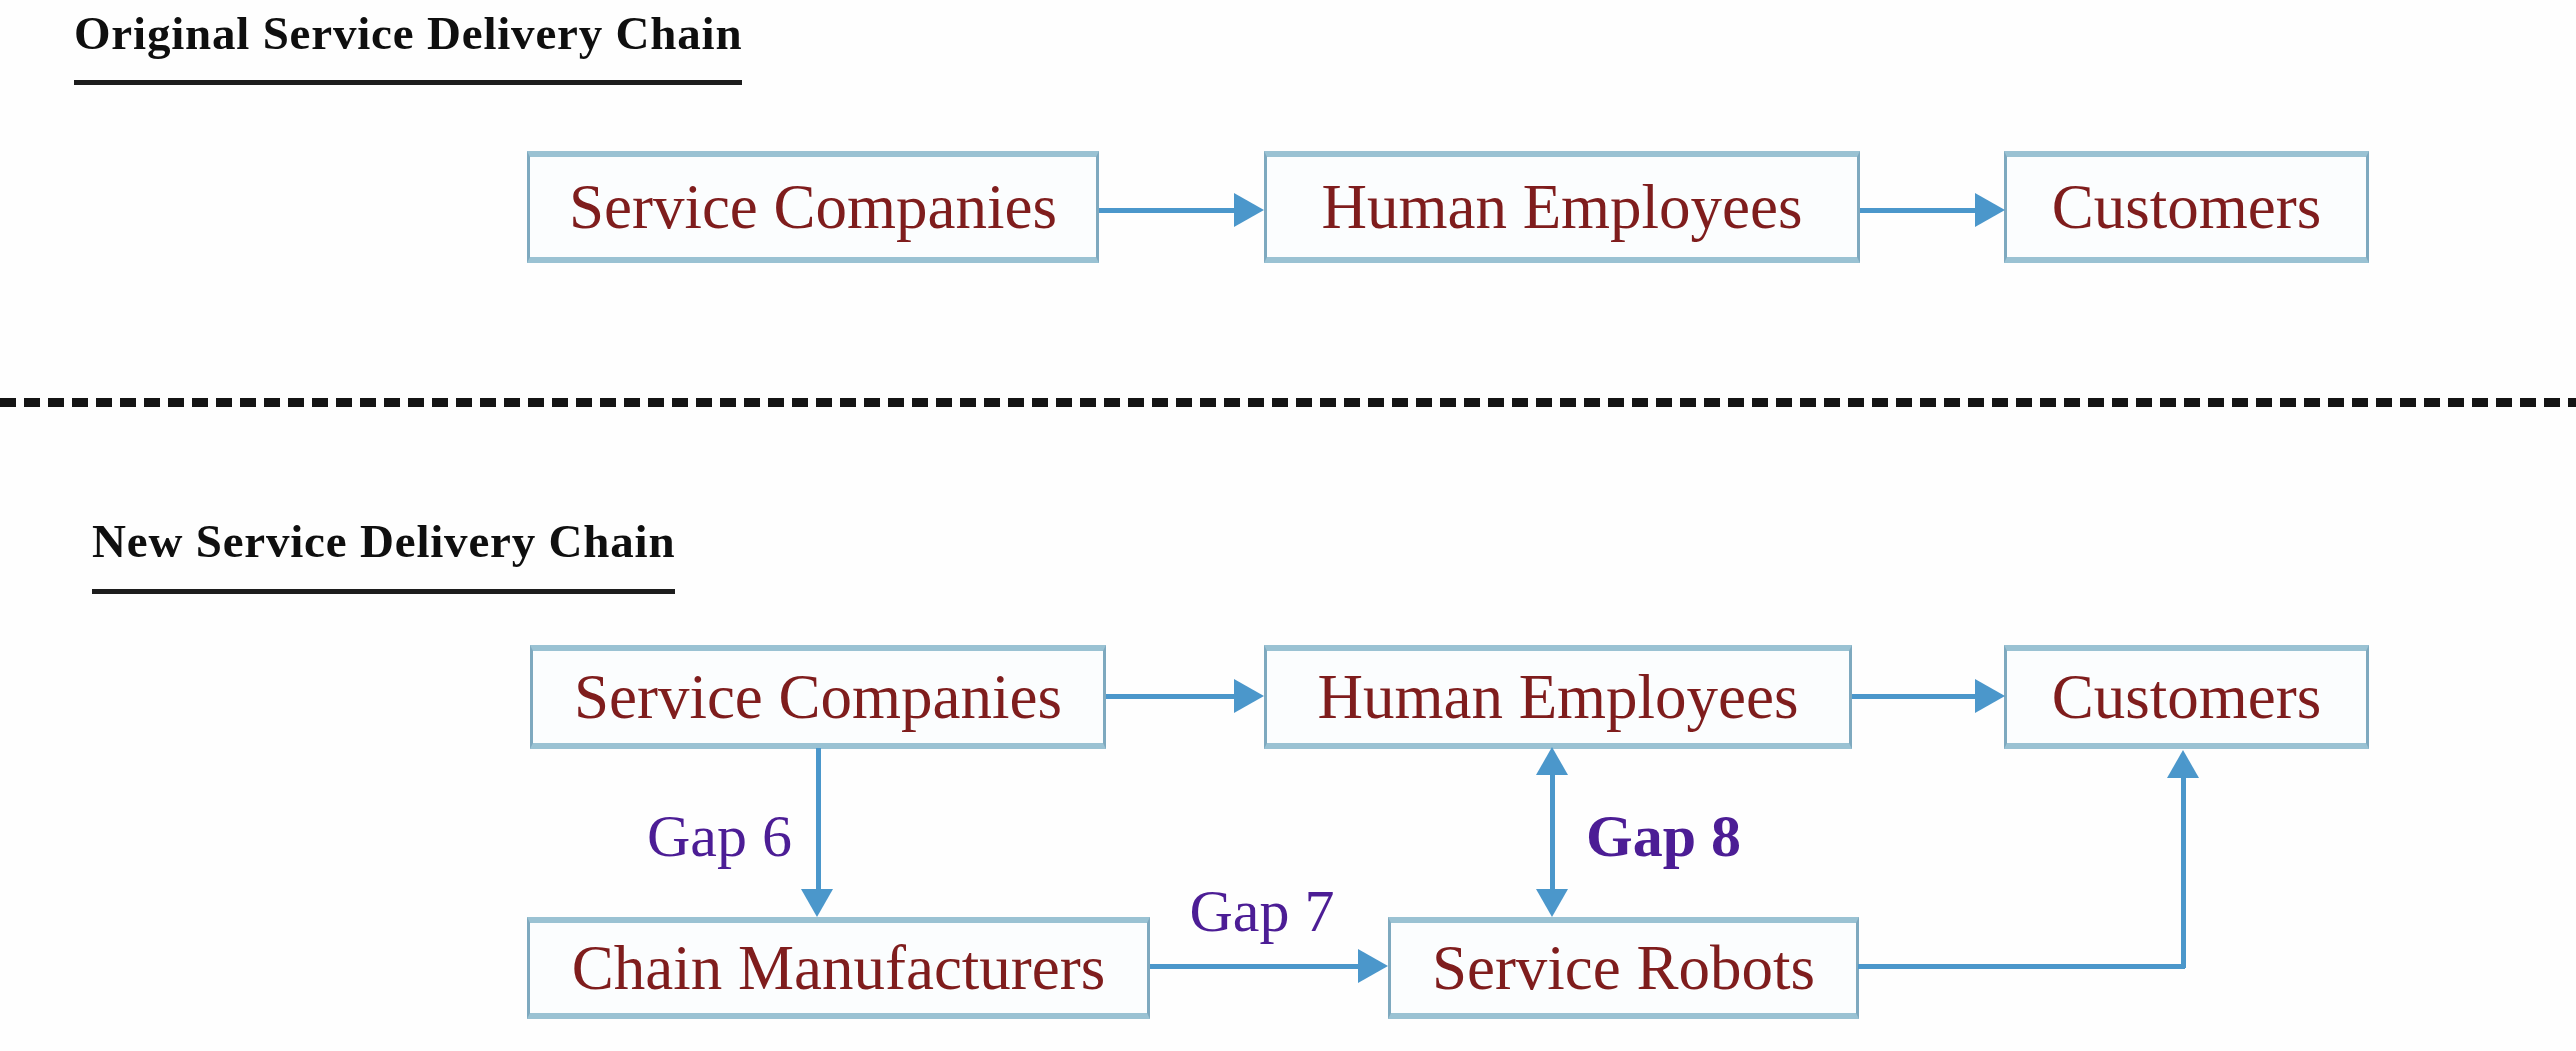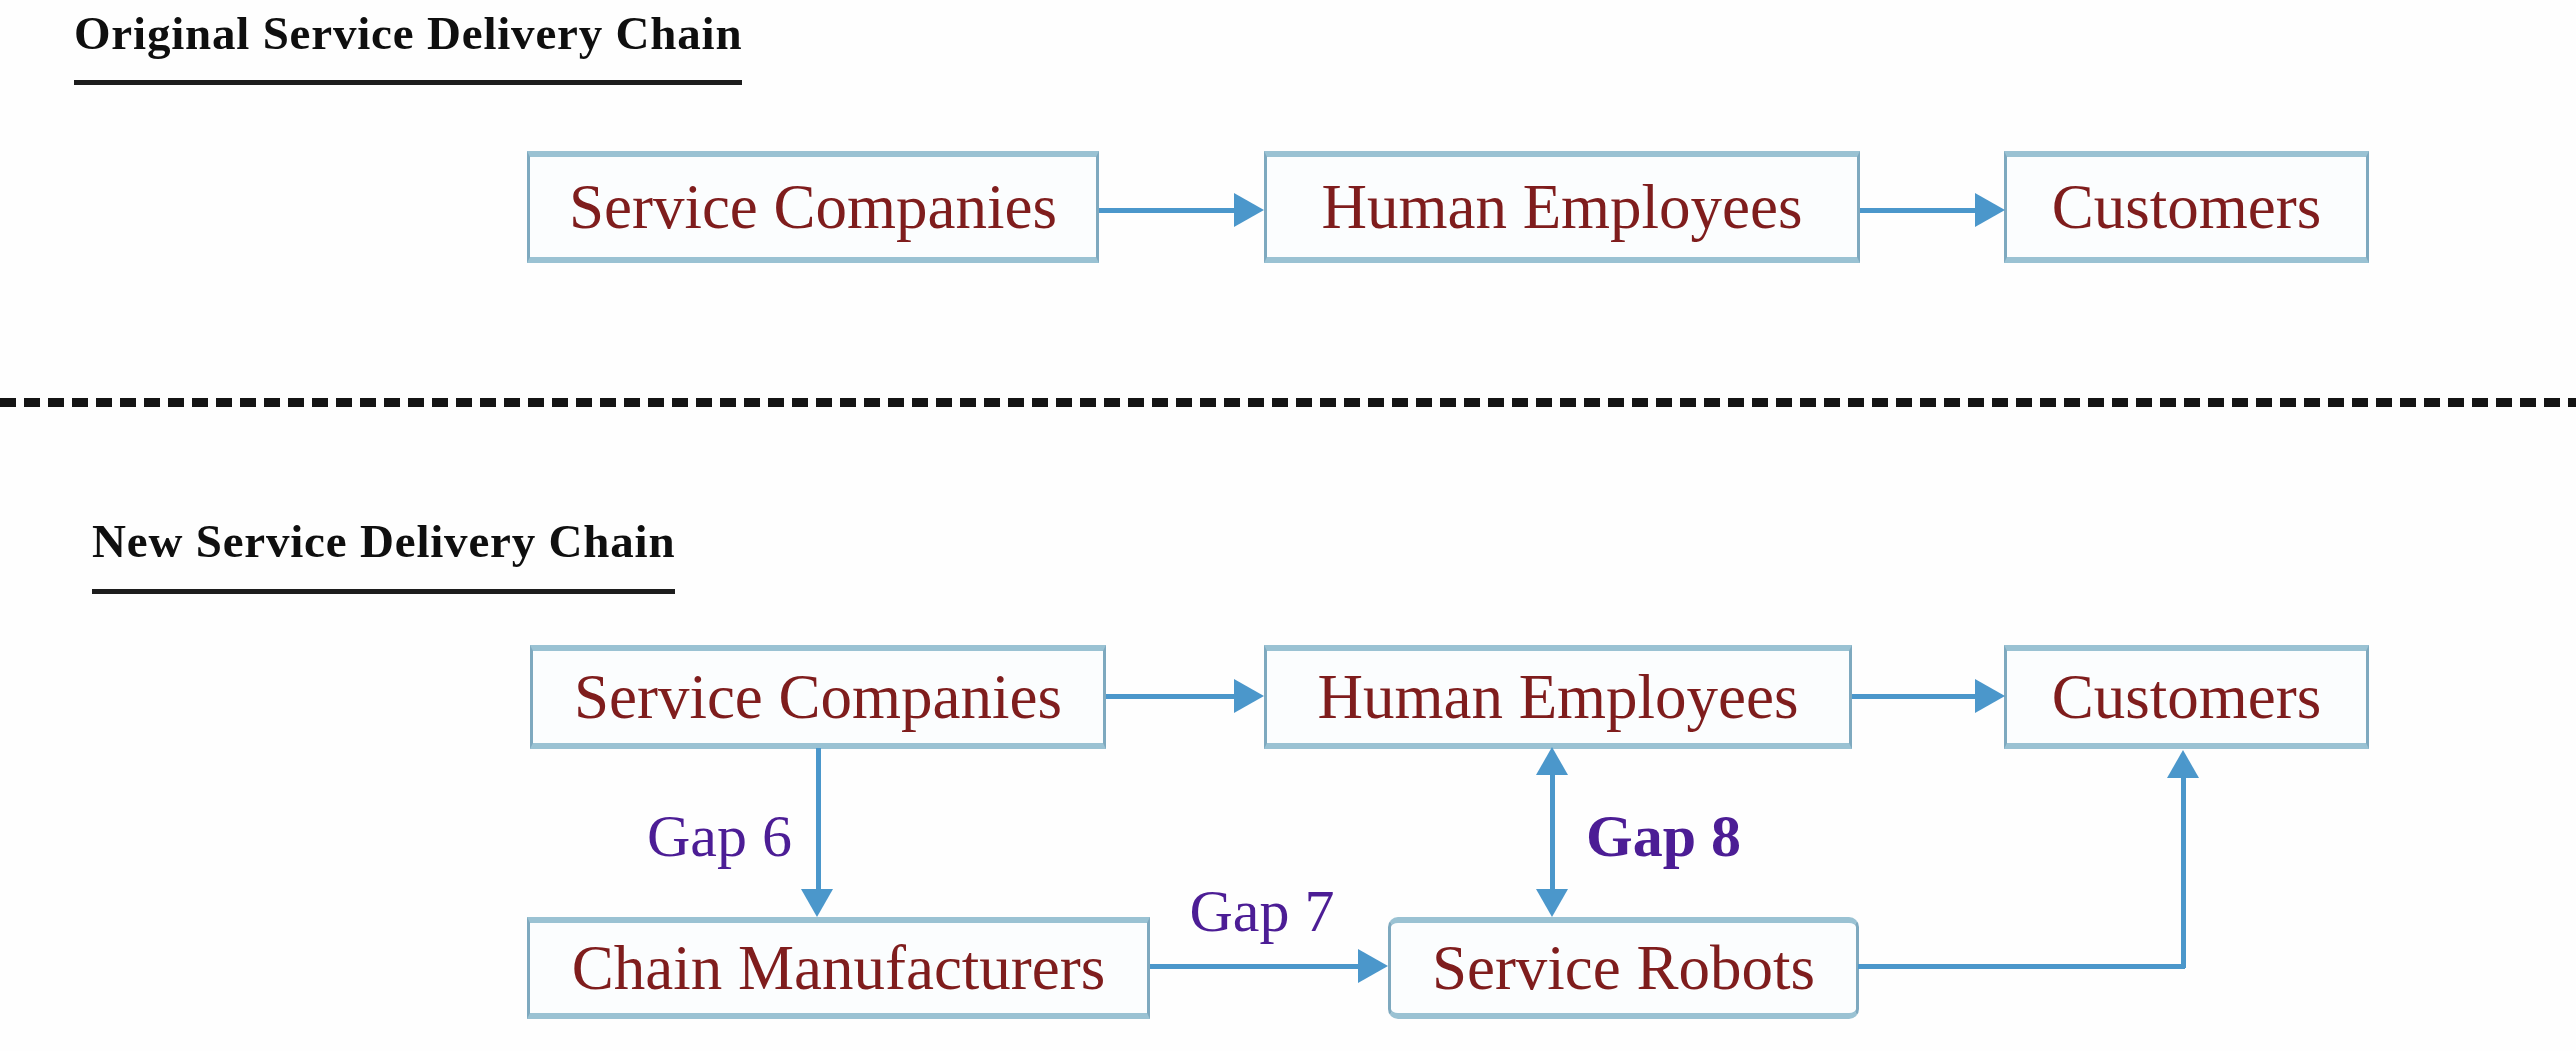--- a/index.html
+++ b/index.html
@@ -48,21 +48,21 @@
   
   .n-sc1{left:527px;top:151px;width:572px;height:112px;}
   .n-he1{left:1264px;top:151px;width:596px;height:112px;}
   .n-cu1{left:2004px;top:151px;width:365px;height:112px;}
 
   
   .n-sc2{left:530px;top:645px;width:576px;height:104px;}
   .n-he2{left:1264px;top:645px;width:588px;height:104px;}
   .n-cu2{left:2004px;top:645px;width:365px;height:104px;}
   .n-rm {left:527px;top:917px;width:623px;height:102px;}
-  .n-sr {left:1388px;top:917px;width:471px;height:102px;border-radius:10px;}
+  .n-sr {left:1388px;top:917px;width:471px;height:102px;}
 
   
   .hline,.vline{position:absolute;background:#4b97cb;}
   .hline{height:4.7px;}
   .vline{width:4.7px;}
   .head{position:absolute;width:0;height:0;}
   .head-right{border-top:17px solid transparent;border-bottom:17px solid transparent;border-left:30px solid #4b97cb;}
   .head-down {border-left:16.5px solid transparent;border-right:16.5px solid transparent;border-top:28px solid #4b97cb;}
   .head-up   {border-left:16.5px solid transparent;border-right:16.5px solid transparent;border-bottom:28px solid #4b97cb;}
 

